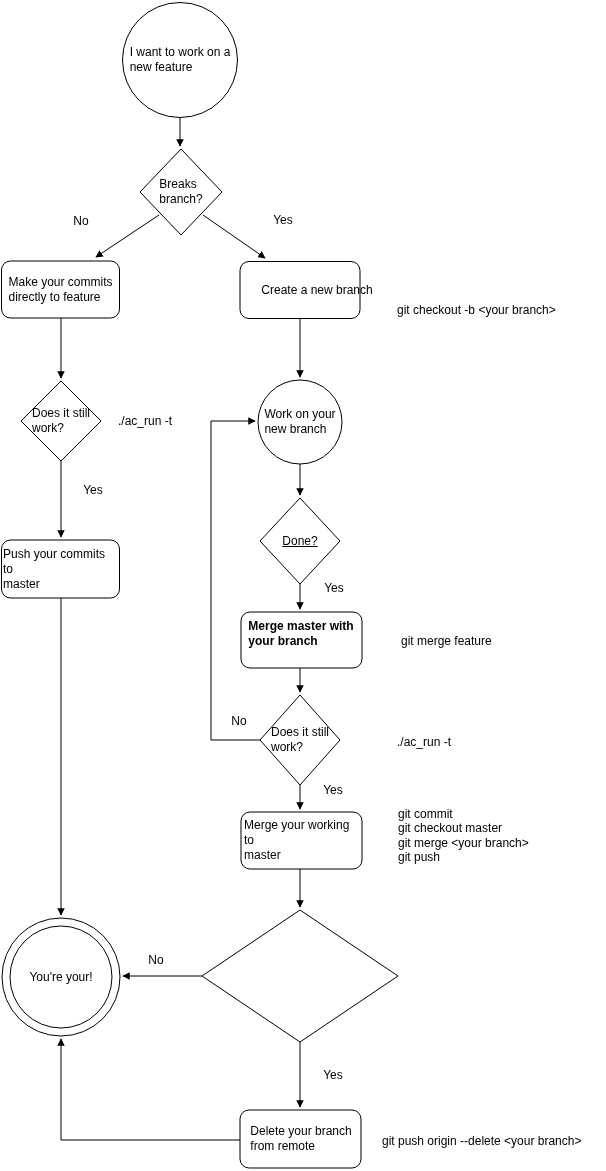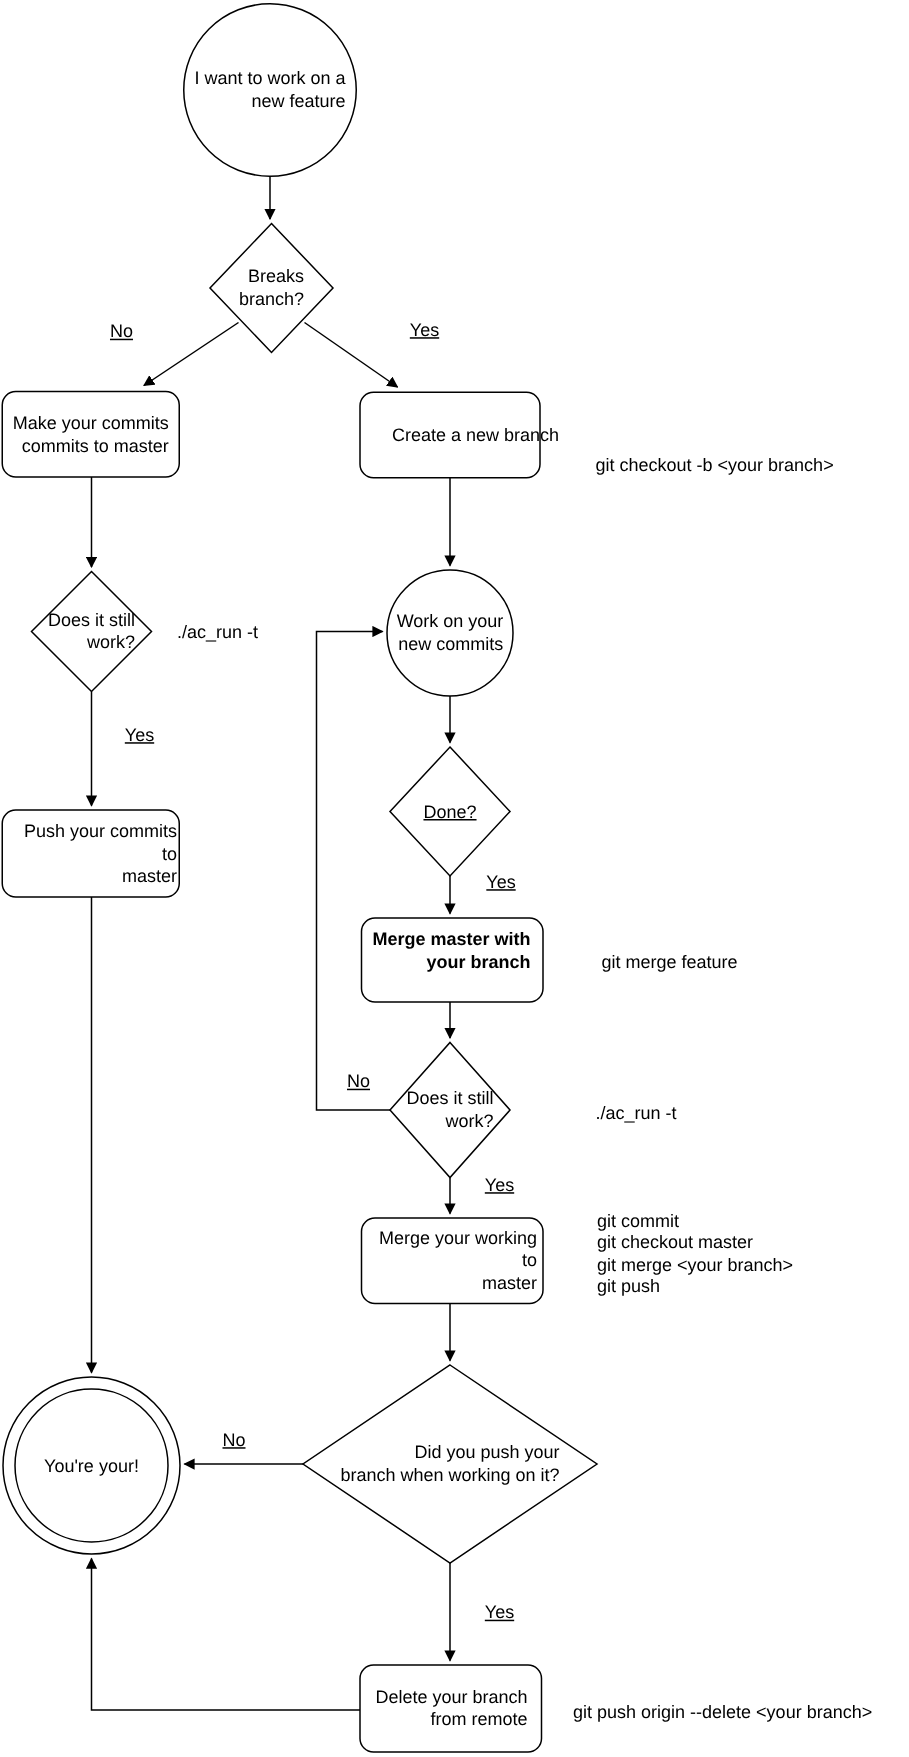--- a/index.html
+++ b/index.html
@@ -8,33 +8,32 @@
     width:606px;height:1171px;
     background:#ffffff;
     font-family:"Liberation Sans","DejaVu Sans",sans-serif;
     color:#000;
     overflow:hidden;
   }
   #shapes{position:absolute;left:0;top:0;}
   .node-label{
     position:absolute;
     display:flex;align-items:center;justify-content:center;
-    text-align:right;
+    text-align:left;
     font-size:12px;line-height:1.25;
     white-space:pre-line;
     color:#000;
     pointer-events:none;
   }
   .edge-label{
     position:absolute;
     transform:translate(-50%,-50%);
     font-size:12px;line-height:1.2;
     color:#000;white-space:nowrap;
     pointer-events:none;
-    text-decoration:underline;
   }
   .annotation{
     position:absolute;
     font-size:12px;line-height:1.2;
     color:#000;white-space:pre-line;
     text-align:left;
     pointer-events:none;
   }
   
   #lbl-start{left:125px;top:25px;width:110px;height:70px;}
@@ -116,37 +115,35 @@
       <circle cx="61" cy="977" r="51"></circle>
       <rect x="240" y="1110" width="121" height="58" rx="9"></rect>
     </g>
   </svg>
 
   <div class="node-label" id="lbl-start">I want to work on a
 new feature</div>
   <div class="node-label" id="lbl-breaks-master">Breaks
 branch?</div>
   <div class="node-label" id="lbl-make-commits">Make your commits
-commits to master</div>
+directly to feature</div>
   <div class="node-label" id="lbl-create-branch">Create a new branch</div>
   <div class="node-label" id="lbl-still-work-1">Does it still
 work?</div>
   <div class="node-label" id="lbl-work-branch">Work on your
-new commits</div>
+new branch</div>
   <div class="node-label" id="lbl-done-check">Done?</div>
   <div class="node-label" id="lbl-push-commits">Push your commits to
 master</div>
   <div class="node-label" id="lbl-merge-master">Merge master with
 your branch</div>
   <div class="node-label" id="lbl-still-work-2">Does it still
 work?</div>
   <div class="node-label" id="lbl-merge-branch">Merge your working to
 master</div>
-  <div class="node-label" id="lbl-did-push">Did you push your
-branch when working on it?</div>
   <div class="node-label" id="lbl-youre-done">You're your!</div>
   <div class="node-label" id="lbl-delete-remote">Delete your branch
 from remote</div>
 
   <div class="edge-label" id="elbl-no-breaks">No</div>
   <div class="edge-label" id="elbl-yes-breaks">Yes</div>
   <div class="edge-label" id="elbl-yes-still-1">Yes</div>
   <div class="edge-label" id="elbl-yes-done">Yes</div>
   <div class="edge-label" id="elbl-no-still-2">No</div>
   <div class="edge-label" id="elbl-yes-still-2">Yes</div>

